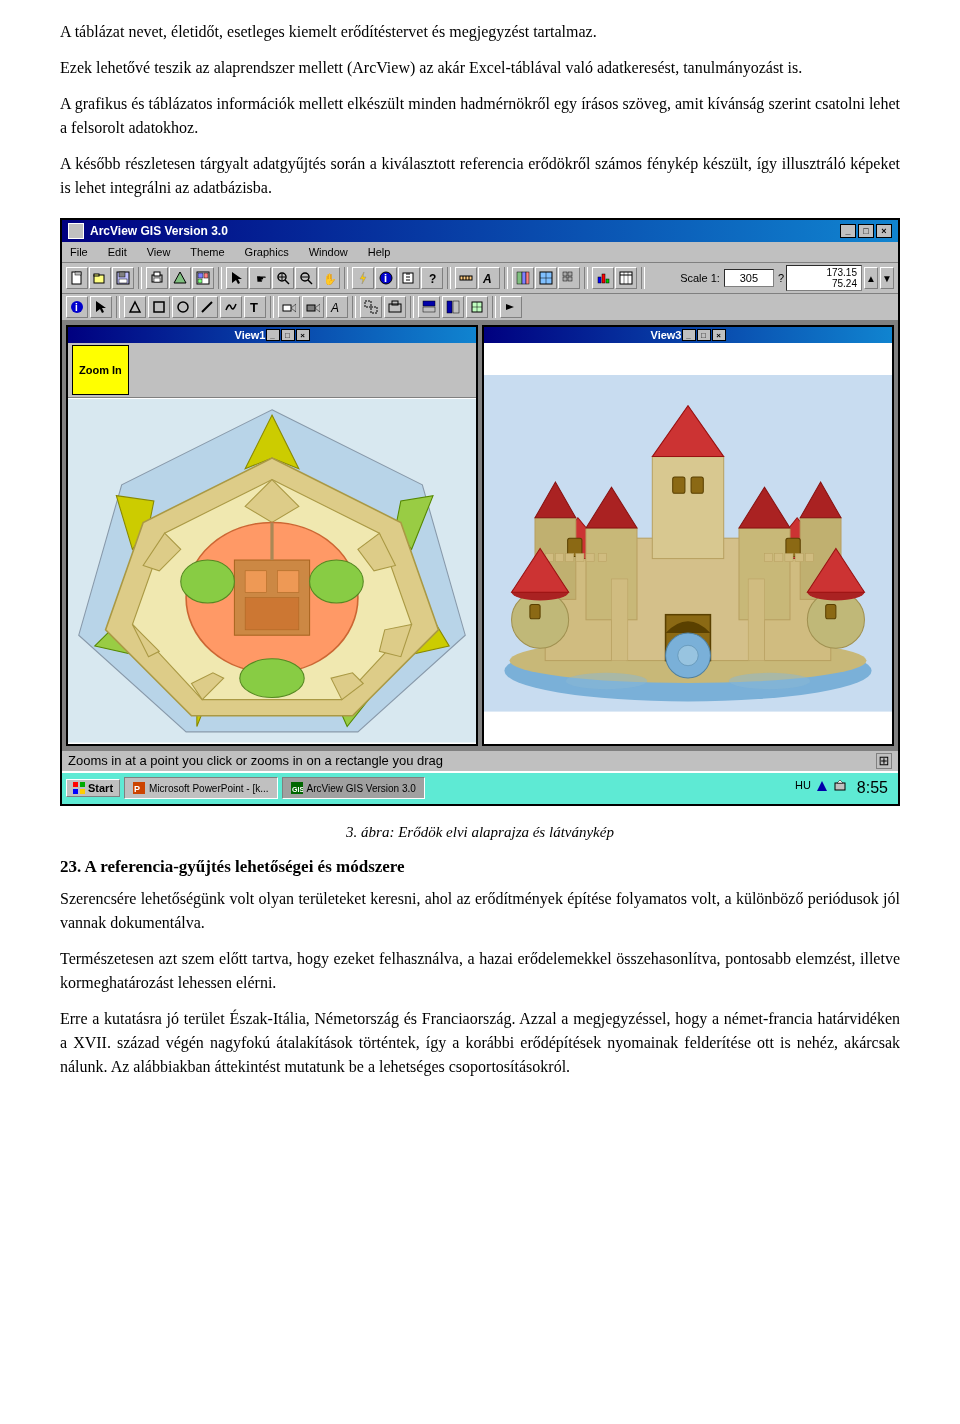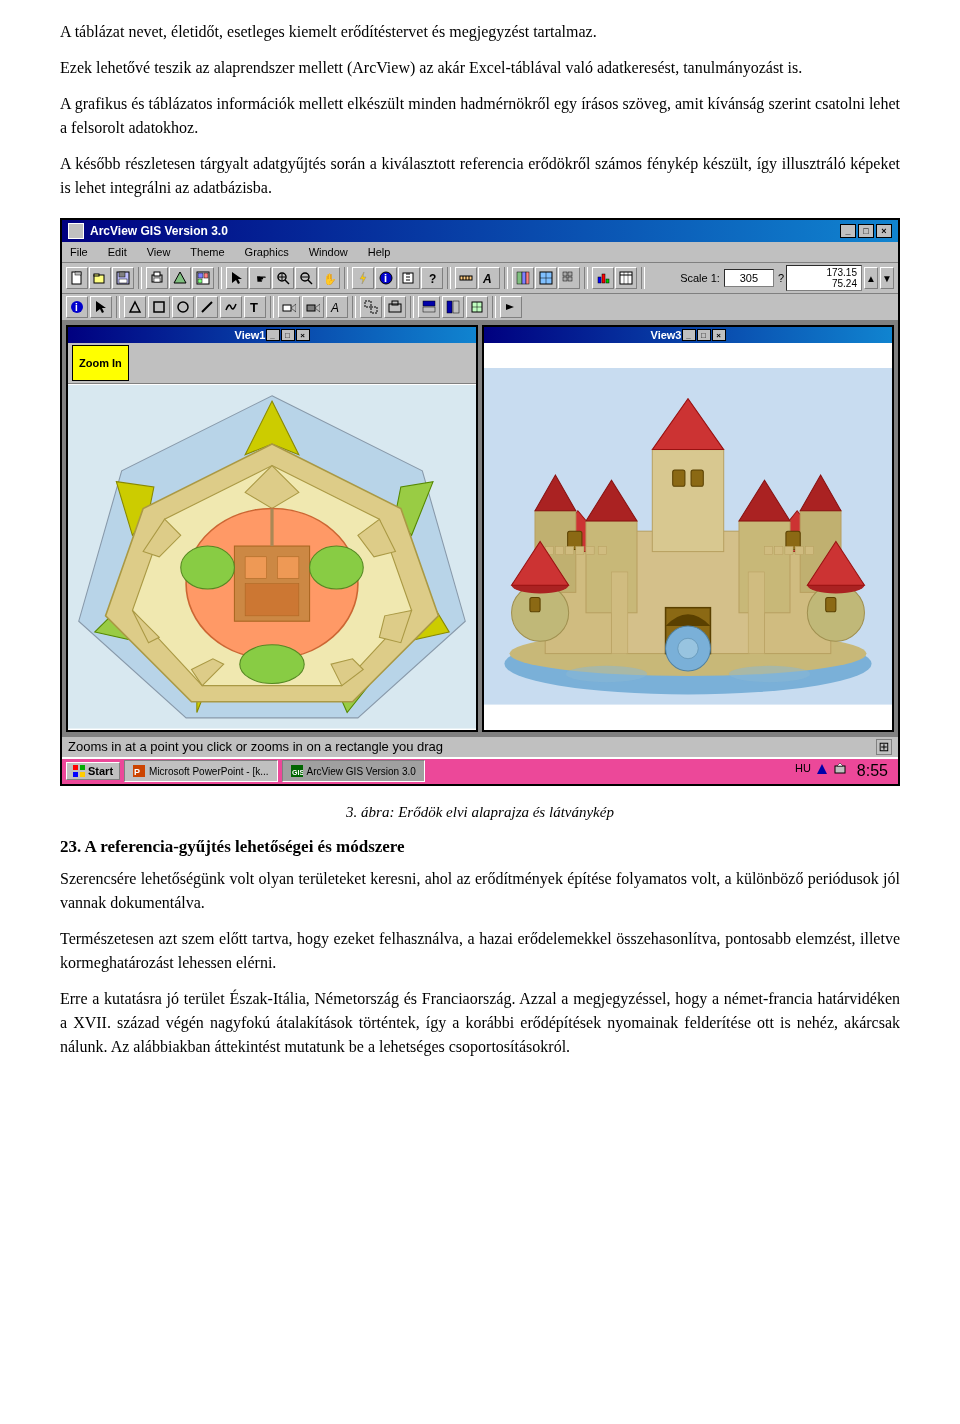--- a/index.html
+++ b/index.html
@@ -187,21 +187,21 @@
       background: #c0c0c0;
       padding: 2px 4px;
       display: flex;
       gap: 2px;
       align-items: center;
       border-bottom: 1px solid #808080;
     }
     .zoom-btn {
       background: #ffff00;
       border: 1px solid #000;
-      padding: 11px 6px;
+      padding: 18px 6px;
       font-size: 11px;
       font-weight: bold;
       cursor: pointer;
     }
     .sub-content {
       flex: 1;
       background: white;
       position: relative;
       overflow: hidden;
     }
@@ -221,22 +221,22 @@
       width: 16px;
       height: 16px;
       background: #c0c0c0;
       border: 1px solid #808080;
       display: flex;
       align-items: center;
       justify-content: center;
     }
     
     .taskbar {
-      background: #ec4899;
-      height: 27px;
+      background: #5eead4;
+      height: 33px;
       border-top: 2px solid #fff;
       display: flex;
       align-items: center;
       padding: 0 4px;
       gap: 4px;
       margin-top: 0;
     }
     .start-btn {
       background: #c0c0c0;
       border: 1px solid;

